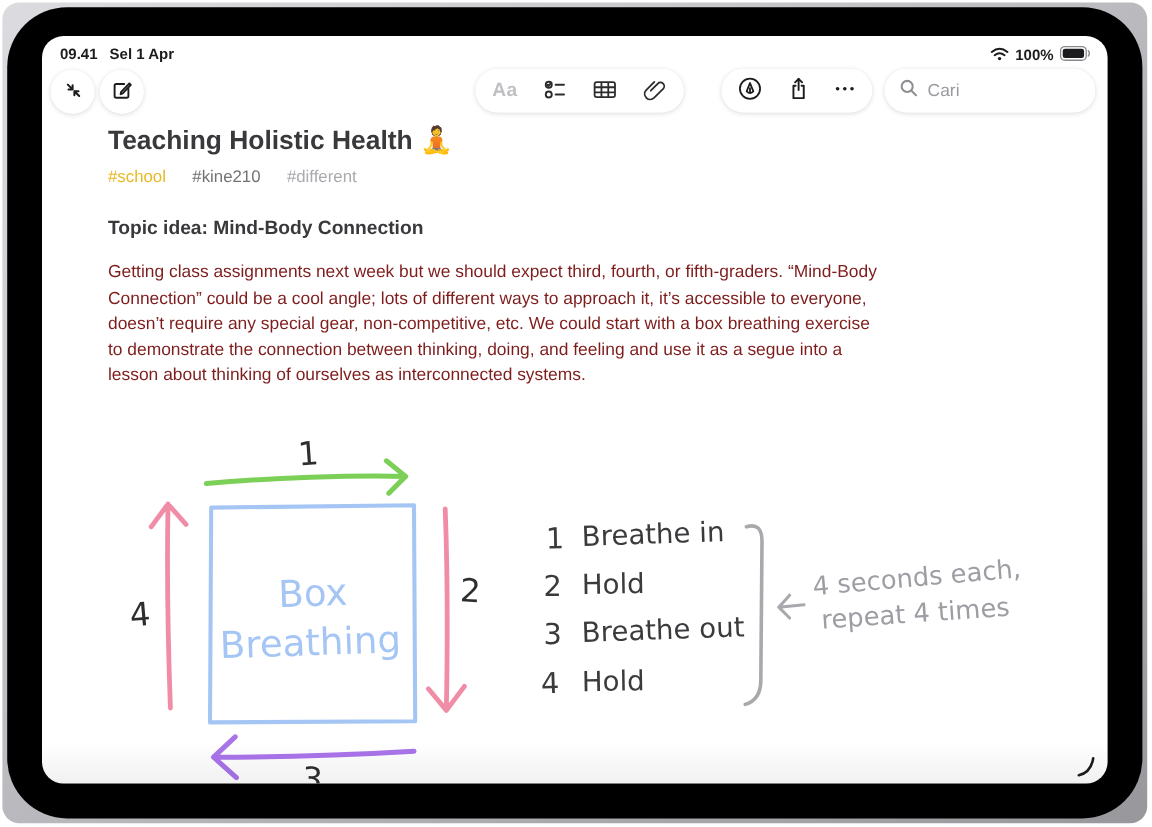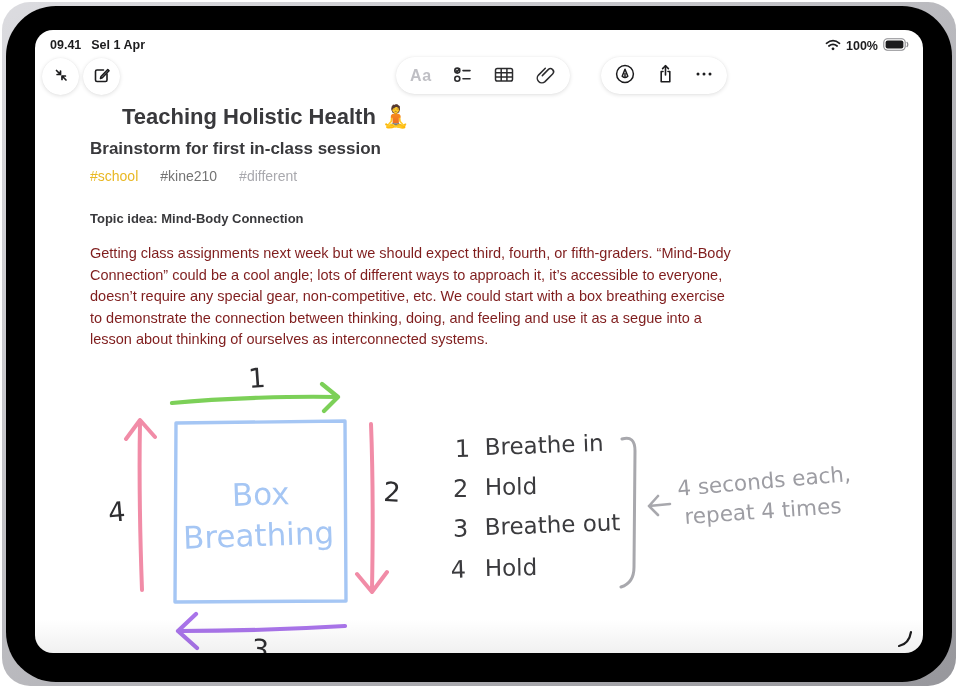--- a/index.html
+++ b/index.html
@@ -1,21 +1,21 @@
 <!DOCTYPE html>
 <html><head>
 <meta charset="utf-8">
 <style>
   * { margin:0; padding:0; box-sizing:border-box; }
   body { background:#ffffff; font-family:"Liberation Sans", sans-serif; }
   .page { position:relative; width:960px; height:689px; background:#fff; overflow:hidden; }
 
   
   .device { position:absolute; left:2px; top:2px; width:954px; height:684px;
-            border-radius:28px; background:linear-gradient(145deg,#dcdce0,#97979c);padding-left:16px; }
+            border-radius:14px; background:linear-gradient(145deg,#dcdce0,#97979c);padding-left:16px; }
   .bezel  { position:absolute; left:4px; top:4px; right:4px; bottom:4px;
             border-radius:50px; background:#000; }
   .screen { position:absolute; left:33px; top:28px; width:888px; height:623px;
             background:#fff; border-radius:18px; overflow:hidden; }
 
   
   .statusbar { position:absolute; left:0; right:0; top:8px; height:16px;
                font-size:12.5px; font-weight:700; color:#1c1c1e; }
   .sb-left  { position:absolute; left:15px; top:0; display:flex; gap:10px; }
   .sb-right { position:absolute; right:14px; top:0; display:flex; align-items:center; gap:5px; }
@@ -33,24 +33,24 @@
   .aa-label { font-size:16px; font-weight:600; color:#bfbfc4; letter-spacing:.5px; }
   .search-pill { position:absolute; top:27px; left:702px; width:176px; height:37px; border-radius:19px;
                  background:#fff; display:flex; align-items:center; padding:0 12px; gap:7px;
                  box-shadow:0 1px 4px rgba(0,0,0,.12), 0 0 1px rgba(0,0,0,.08); }
   .search-pill input { border:none; outline:none; flex:1; font-size:14.5px; color:#3a3a3c;
                        font-family:"Liberation Sans", sans-serif; background:transparent; }
   .search-pill input::placeholder { color:#9a9aa0; }
 
   
   .note { position:absolute; left:55px; top:74px; width:645px; }
-  .note-title { font-size:22px; line-height:26px; font-weight:700; color:#39393c;margin-left:32px; }
+  .note-title { font-size:22px; line-height:26px; font-weight:700; color:#39393c; }
   .note-subtitle { margin-top:8px; font-size:17px; line-height:21px; font-weight:700; color:#39393c; }
   .tags { margin-top:8px; font-size:14px; line-height:18px; display:flex; gap:22px; }
-  .topic { margin-top:26px; font-size:13px; font-weight:700; color:#39393c; }
+  .topic { margin-top:26px; font-size:16px; font-weight:700; color:#39393c; }
   .body-text { margin-top:17px; font-size:14.5px; line-height:21.5px; color:#7f1d1d; }
 
   
   .drawing { position:absolute; left:60px; top:325px; }
   .hand { font-family:"DejaVu Sans", sans-serif; }
   .fade { position:absolute; left:0; right:0; bottom:0; height:34px; pointer-events:none;
           background:linear-gradient(rgba(255,255,255,0), rgba(10,10,10,.06)); }
   .corner-mark { position:absolute; right:6px; bottom:4px; }
 </style>
 </head>
@@ -157,24 +157,33 @@
           <span>
             <svg width="20" height="20" viewBox="0 0 20 20" fill="#1c1c1e">
               <circle cx="4" cy="10" r="1.5"></circle>
                 <circle cx="10" cy="10" r="1.5"></circle>
                 <circle cx="16" cy="10" r="1.5"></circle>
             </svg>
           </span>
         </button>
       </div>
 
+      <div class="search-pill">
+        <span>
+          <svg width="17" height="17" viewBox="0 0 17 17" fill="none" stroke="#8e8e93" stroke-width="1.7" stroke-linecap="round">
+            <circle cx="7" cy="7" r="4.6"></circle>
+            <path d="M10.6 10.6 L14.3 14.3"></path>
+          </svg>
+        </span>
+        <input type="text" placeholder="Cari" style="">
+
+      </div>
 
       <div class="note">
         <div class="note-title">Teaching Holistic Health 🧘</div>
-        <div class="note-subtitle">Brainstorm for first in-class session</div>
         <div class="tags">
           <span style="color:#e9b824;">#school</span>
           <span style="color:#737373;">#kine210</span>
           <span style="color:#a9a9ae;">#different</span>
         </div>
         <div class="topic">Topic idea: Mind-Body Connection</div>
         <div class="body-text">Getting class assignments next week but we should expect third, fourth, or fifth-graders. “Mind-Body Connection” could be a cool angle; lots of different ways to approach it, it’s accessible to everyone, doesn’t require any special gear, non-competitive, etc. We could start with a box breathing exercise to demonstrate the connection between thinking, doing, and feeling and use it as a segue into a lesson about thinking of ourselves as interconnected systems.</div>
       </div>
 
       <svg class="drawing" width="770" height="310" viewBox="0 0 770 310">

